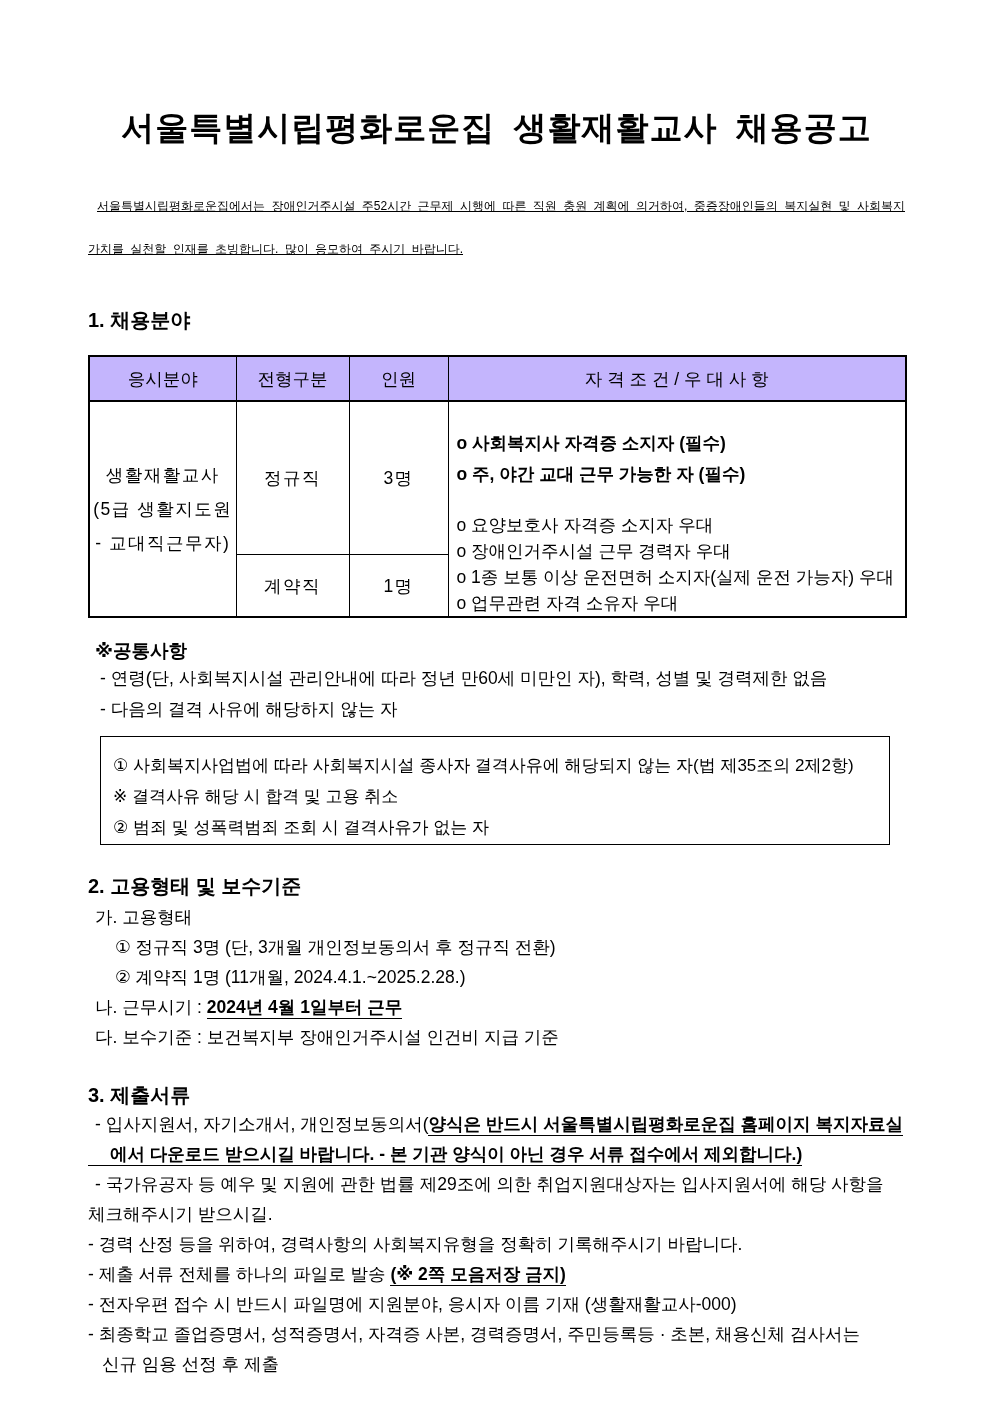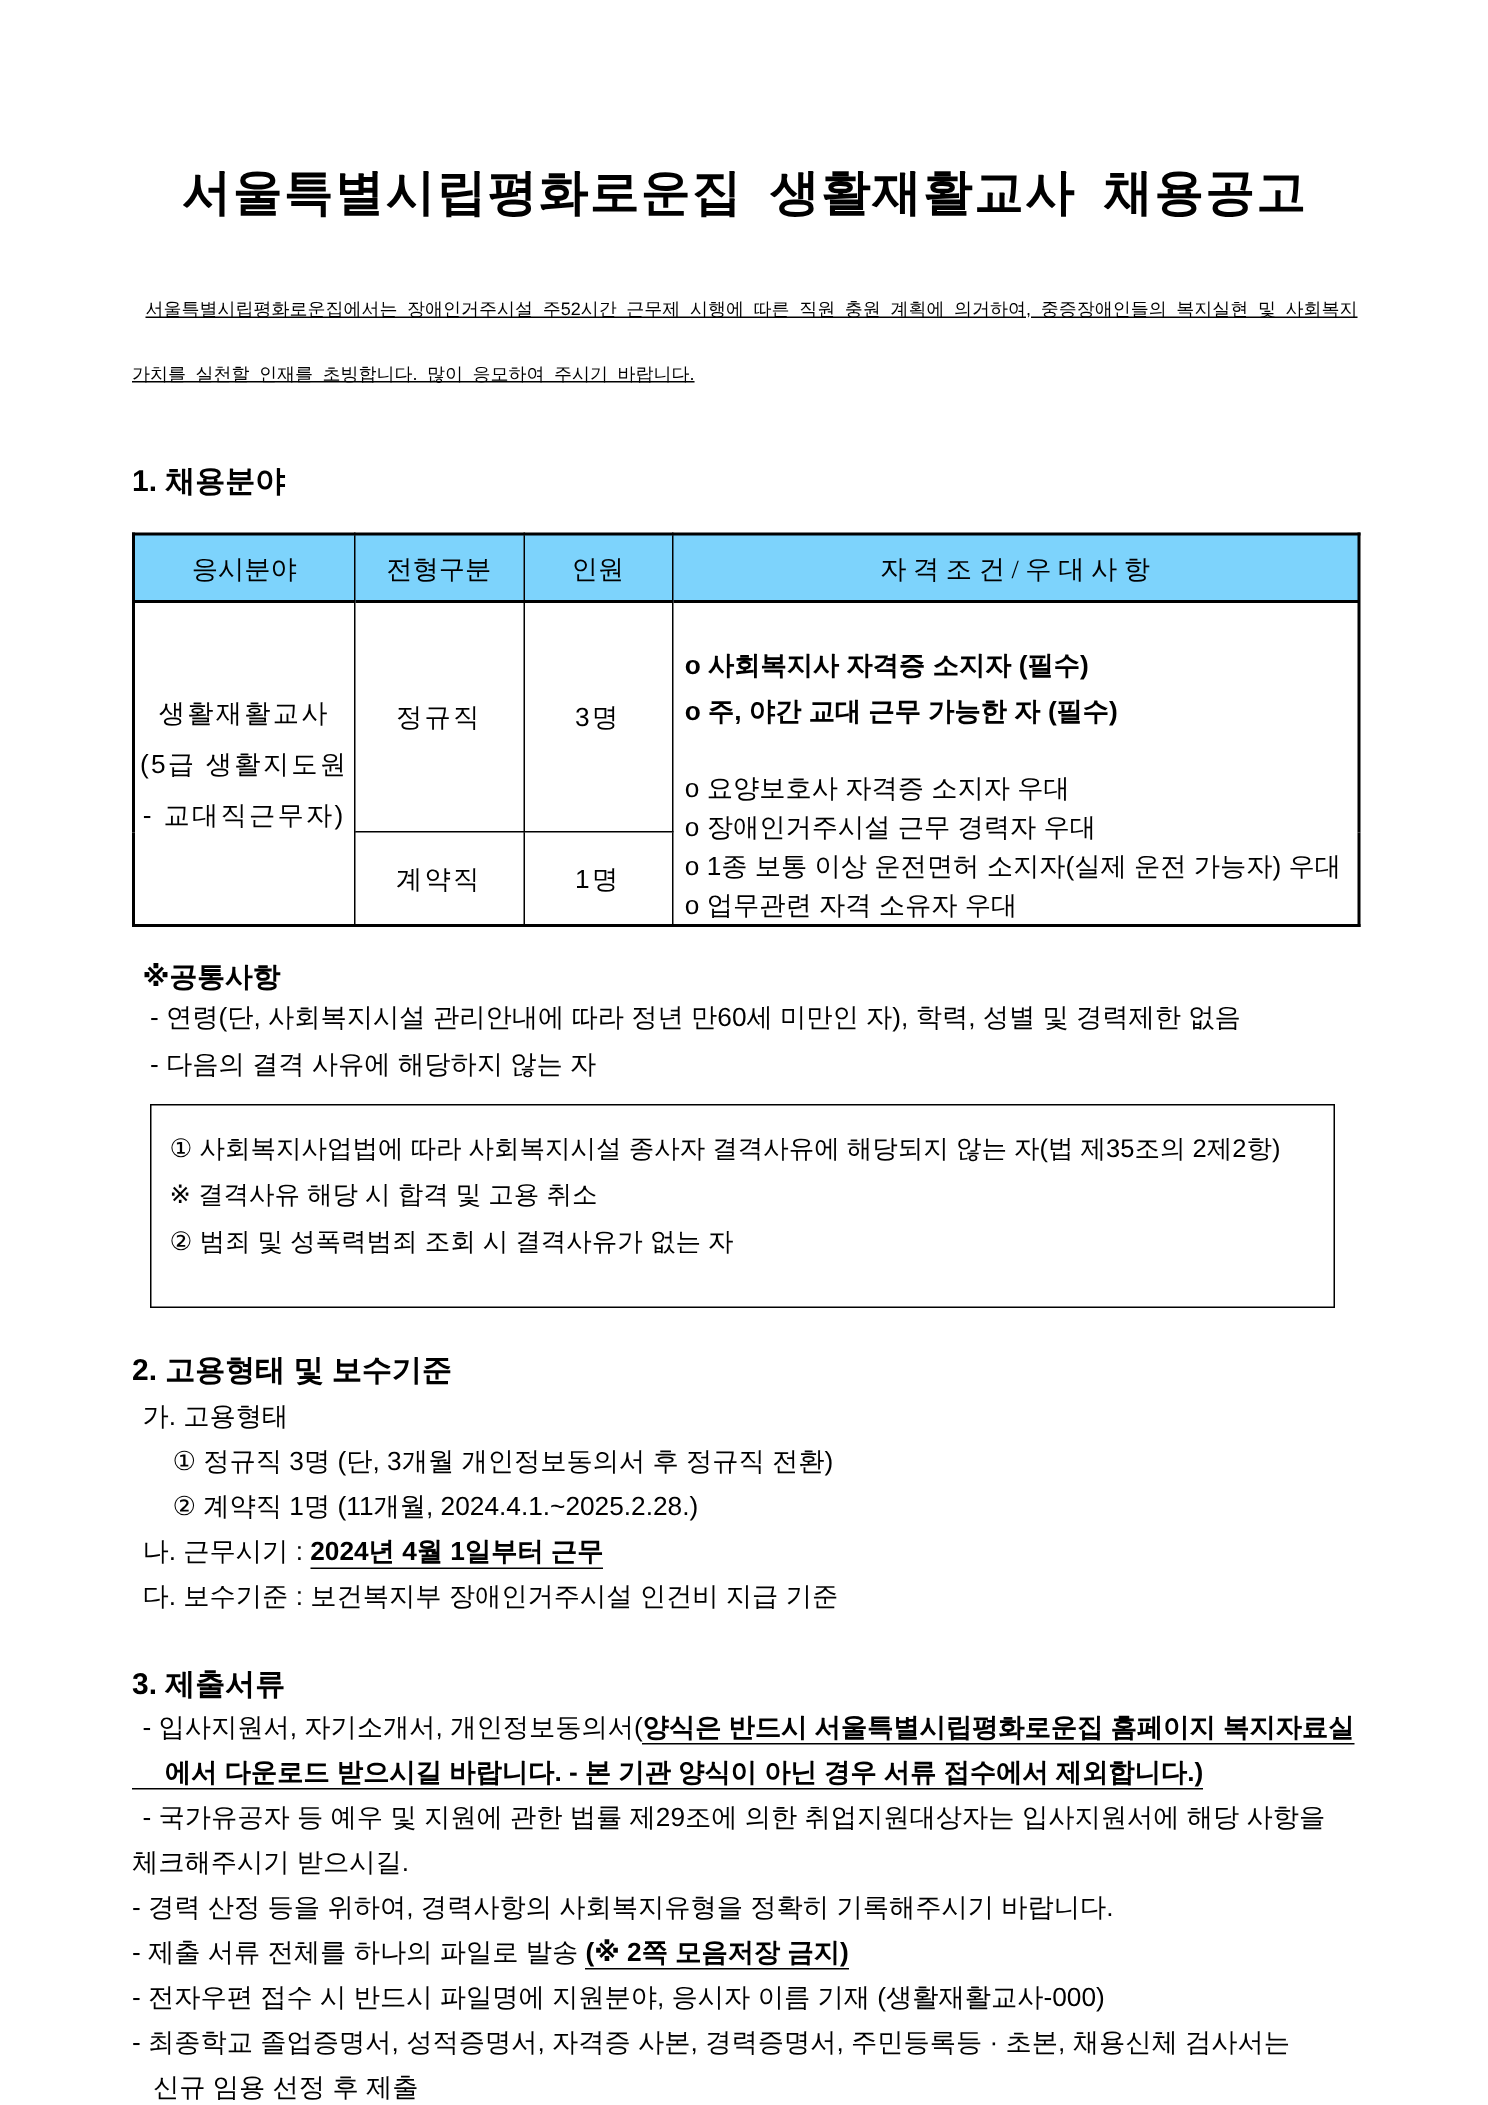--- a/index.html
+++ b/index.html
@@ -47,21 +47,21 @@
   .c-qual .q-gap { height:22px; }
   .c-qual .q { line-height:26px; }
 
   .common-title { margin-top:20px; padding-left:7px; font-size:18.5px; font-weight:bold; }
   .common-item { padding-left:12px; font-size:17.5px; line-height:31px; }
   .common-item:first-of-type { margin-top:4px; }
 
   .note-box {
     margin:11px 15px 0 12px;
     border:1px solid #000;
-    padding:13px 10px 28px 12px;
+    padding:13px 10px 1px 12px;
   }
   .note-box p { font-size:17px; line-height:31px; }
 
   .line { font-size:17.5px; line-height:30px; }
   .ind1 { padding-left:7px; }
   .ind2 { padding-left:27px; }
   .ti7 { text-indent:7px; }
   .bu { font-weight:bold; border-bottom:1.5px solid #000; padding-bottom:1px; }
   .pad22 { padding-left:22px; }
   .pad14 { padding-left:14px; }
@@ -79,21 +79,21 @@
   <h2 class="sec-h s1">1. 채용분야</h2>
 
   <table class="recruit">
     <colgroup>
       <col style="width:147px">
         <col style="width:113px">
         <col style="width:99px">
         <col style="width:458px">
     </colgroup>
     <thead>
-      <tr style="background:#7dd3fc;font-family:Liberation Serif, serif;">
+      <tr style="background:#c4b5fd;">
         <th>응시분야</th>
         <th>전형구분</th>
         <th>인원</th>
         <th>자 격 조 건 / 우 대 사 항</th>
       </tr>
     </thead>
     <tbody>
       <tr class="row-tall">
         <td class="c-center" rowspan="2">
           <span>생활재활교사</span><br>

